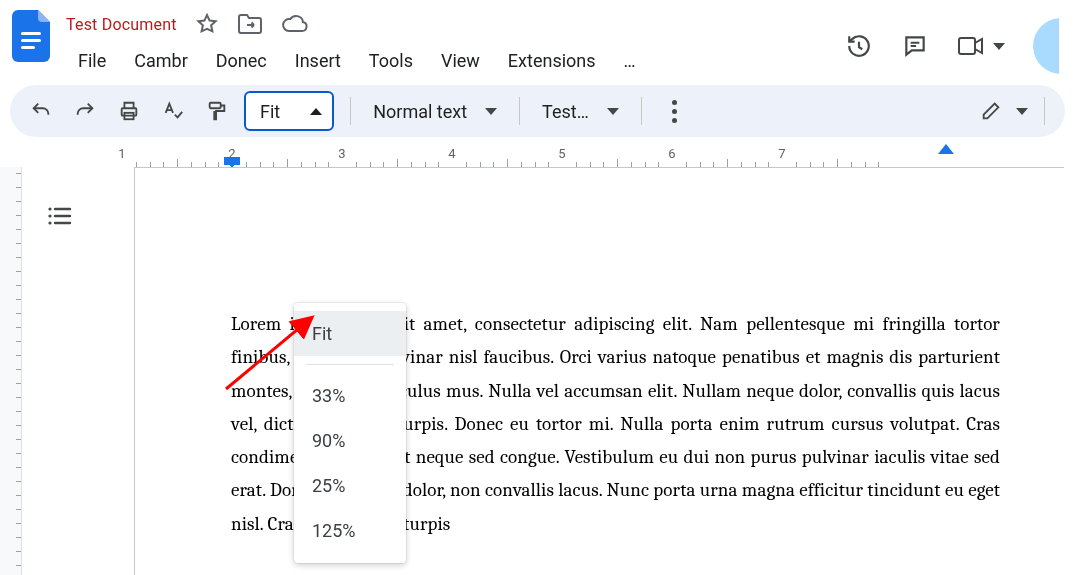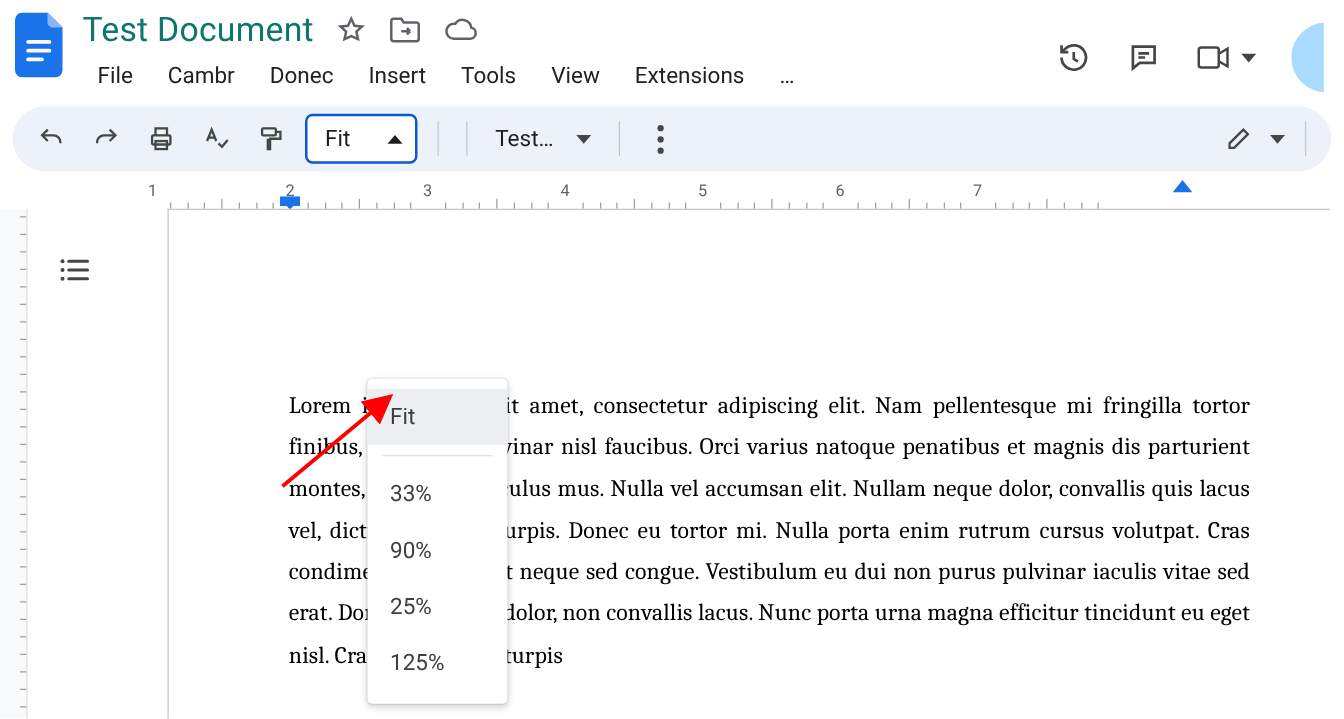--- a/index.html
+++ b/index.html
@@ -4,21 +4,21 @@
 <style>
 * { box-sizing: border-box; margin: 0; padding: 0; }
 html, body { width: 1075px; height: 575px; overflow: hidden; font-family: "Google Sans", Roboto, Arial, sans-serif; background: #fff; color: #202124; }
 svg { display: block; }
 
 
 .titlebar { display: flex; align-items: flex-start; padding: 8px 10px 0 10px; }
 .docs-logo { width: 44px; height: 56px; display: flex; align-items: center; justify-content: center; margin-right: 12px; }
 .title-col { flex: 1; }
 .title-row { display: flex; align-items: center; gap: 18px; height: 32px; }
-.doc-title { font-size: 27px; color: #0f766e; letter-spacing: .2px; }
+.doc-title { font-size: 16px; color: #b91c1c; letter-spacing: .2px; }
 .title-icon { color: #5f6368; display: flex; align-items: center; justify-content: center; }
 .menu-row { display: flex; gap: 4px; padding-top: 4px; }
 .menu-item { font-size: 18px; color: #202124; padding: 6px 12px; border-radius: 4px; cursor: pointer; }
 
 .right-actions { display: flex; align-items: center; gap: 28px; padding-right: 6px; padding-top: 10px; color:#444746;}
 .right-actions .ib { width:28px; height:28px; display:flex; align-items:center; justify-content:center; }
 .avatar-crop { width:26px; height:56px; overflow:hidden; border-top-left-radius:28px; border-bottom-left-radius:28px; }
 .avatar { width:56px; height:56px; background:#a8dbff; border-radius:50%; }
 
 
@@ -173,20 +173,24 @@
         </svg>
     </div>
 
     <div class="zoom-combo">
       <span class="val">Fit</span>
       <span class="caret-up"></span>
     </div>
 
     <div class="tsep"></div>
 
+    <div class="style-combo">
+      <span>Normal text</span>
+      <span class="caret-down"></span>
+    </div>
 
     <div class="tsep"></div>
 
     <div class="font-combo">
       <span>Test…</span>
       <span class="caret-down"></span>
     </div>
 
     <div class="tsep"></div>
 

